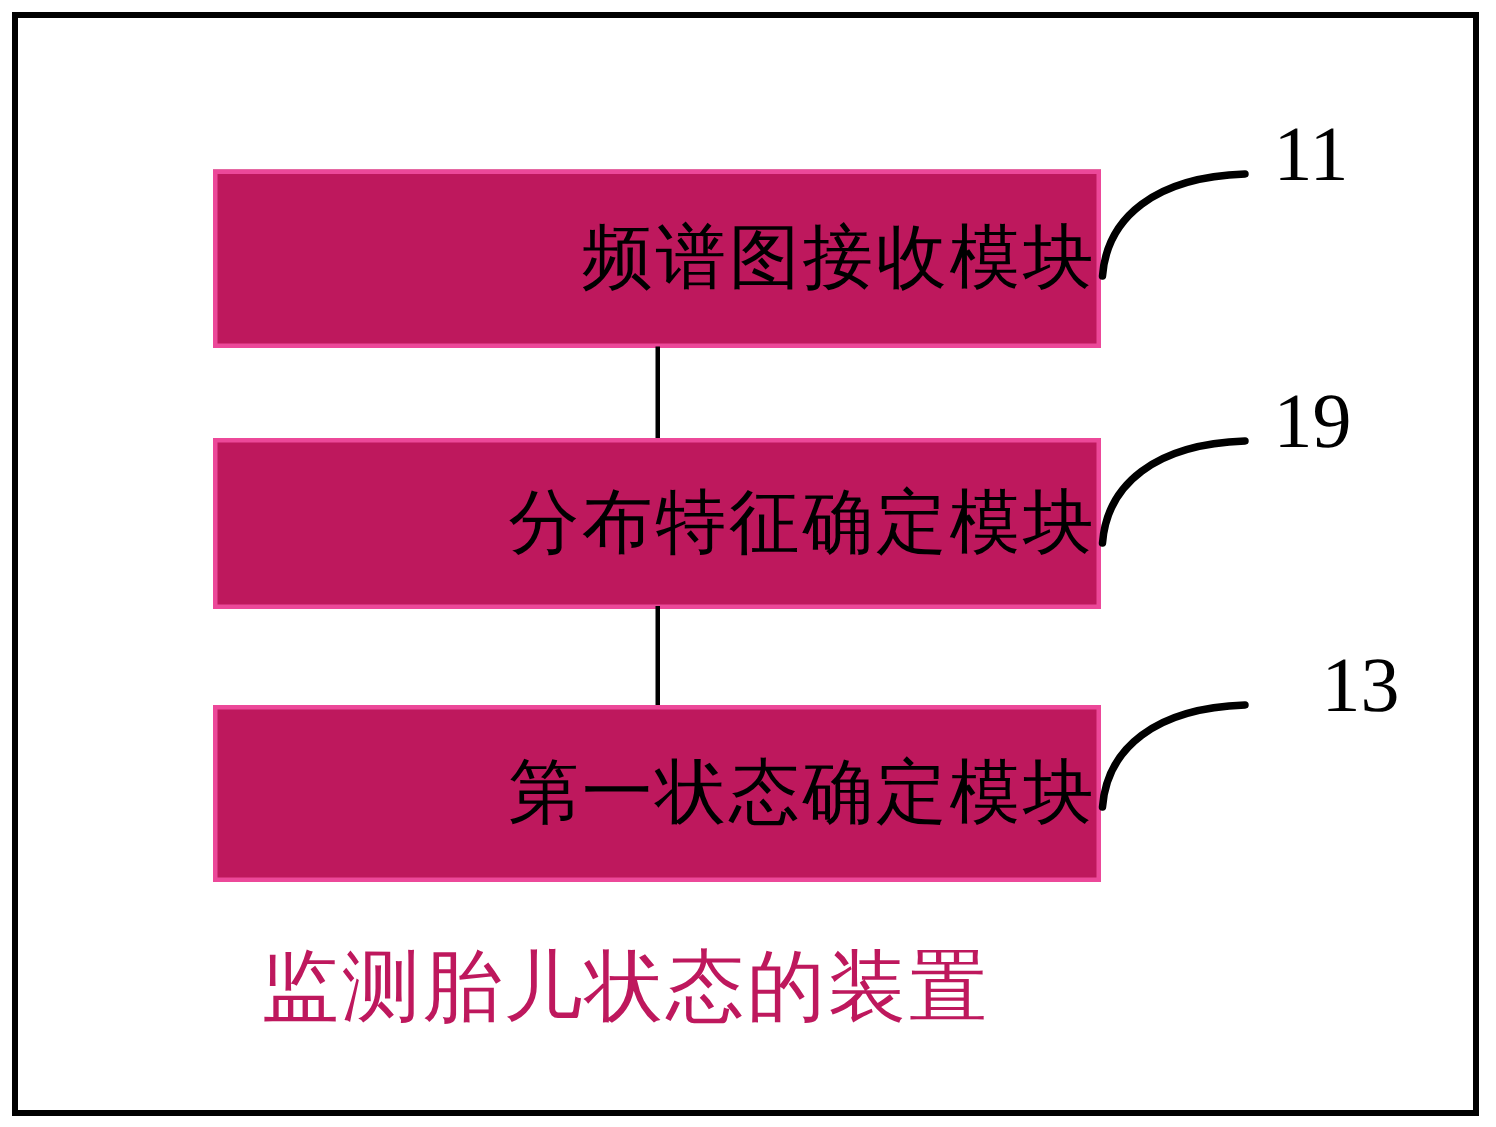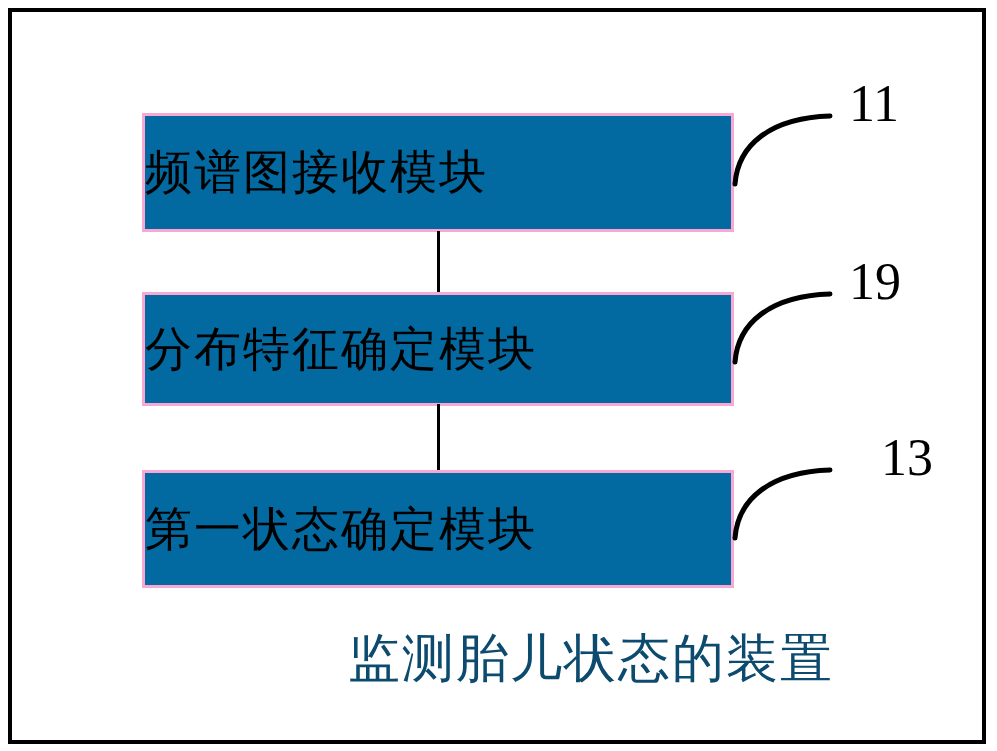--- a/index.html
+++ b/index.html
@@ -30,26 +30,26 @@
     width: 978px;
     height: 736px;
     border: 4px solid #000000;
     box-sizing: border-box;
     background: transparent;
   }
 
   
   .module-box {
     position: absolute;
-    border: 3px solid #f9a8d4;
+    border: 3px solid #ec4899;
     box-sizing: border-box;
-    background: #0369a1;
+    background: #be185d;
     display: flex;
     align-items: center;
-    justify-content: flex-start;
+    justify-content: flex-end;
   }
   .module-label {
     font-family: "Liberation Serif", "DejaVu Serif", serif;
     font-size: 47px;
     line-height: 1;
     color: #000000;
     letter-spacing: 2px;
     white-space: nowrap;
   }
 
@@ -94,25 +94,25 @@
   #leader-11 { left: 730px; top: 90px;  width: 110px; height: 95px; }
   #leader-12 { left: 730px; top: 268px; width: 110px; height: 95px; }
   #leader-13 { left: 730px; top: 444px; width: 110px; height: 95px; }
 
   
   #figure-caption {
     position: absolute;
     left: 0;
     top: 630px;
     width: 834px;
-    text-align: right;
+    text-align: center;
     font-family: "Liberation Serif", "DejaVu Serif", serif;
     font-size: 52px;
     line-height: 1.1;
-    color: #0c4a6e;
+    color: #be185d;
     letter-spacing: 2px;
     white-space: nowrap;
   }
 </style>
 </head>
 <body>
 
 <div id="canvas">
 
   <div id="outer-frame"></div>

